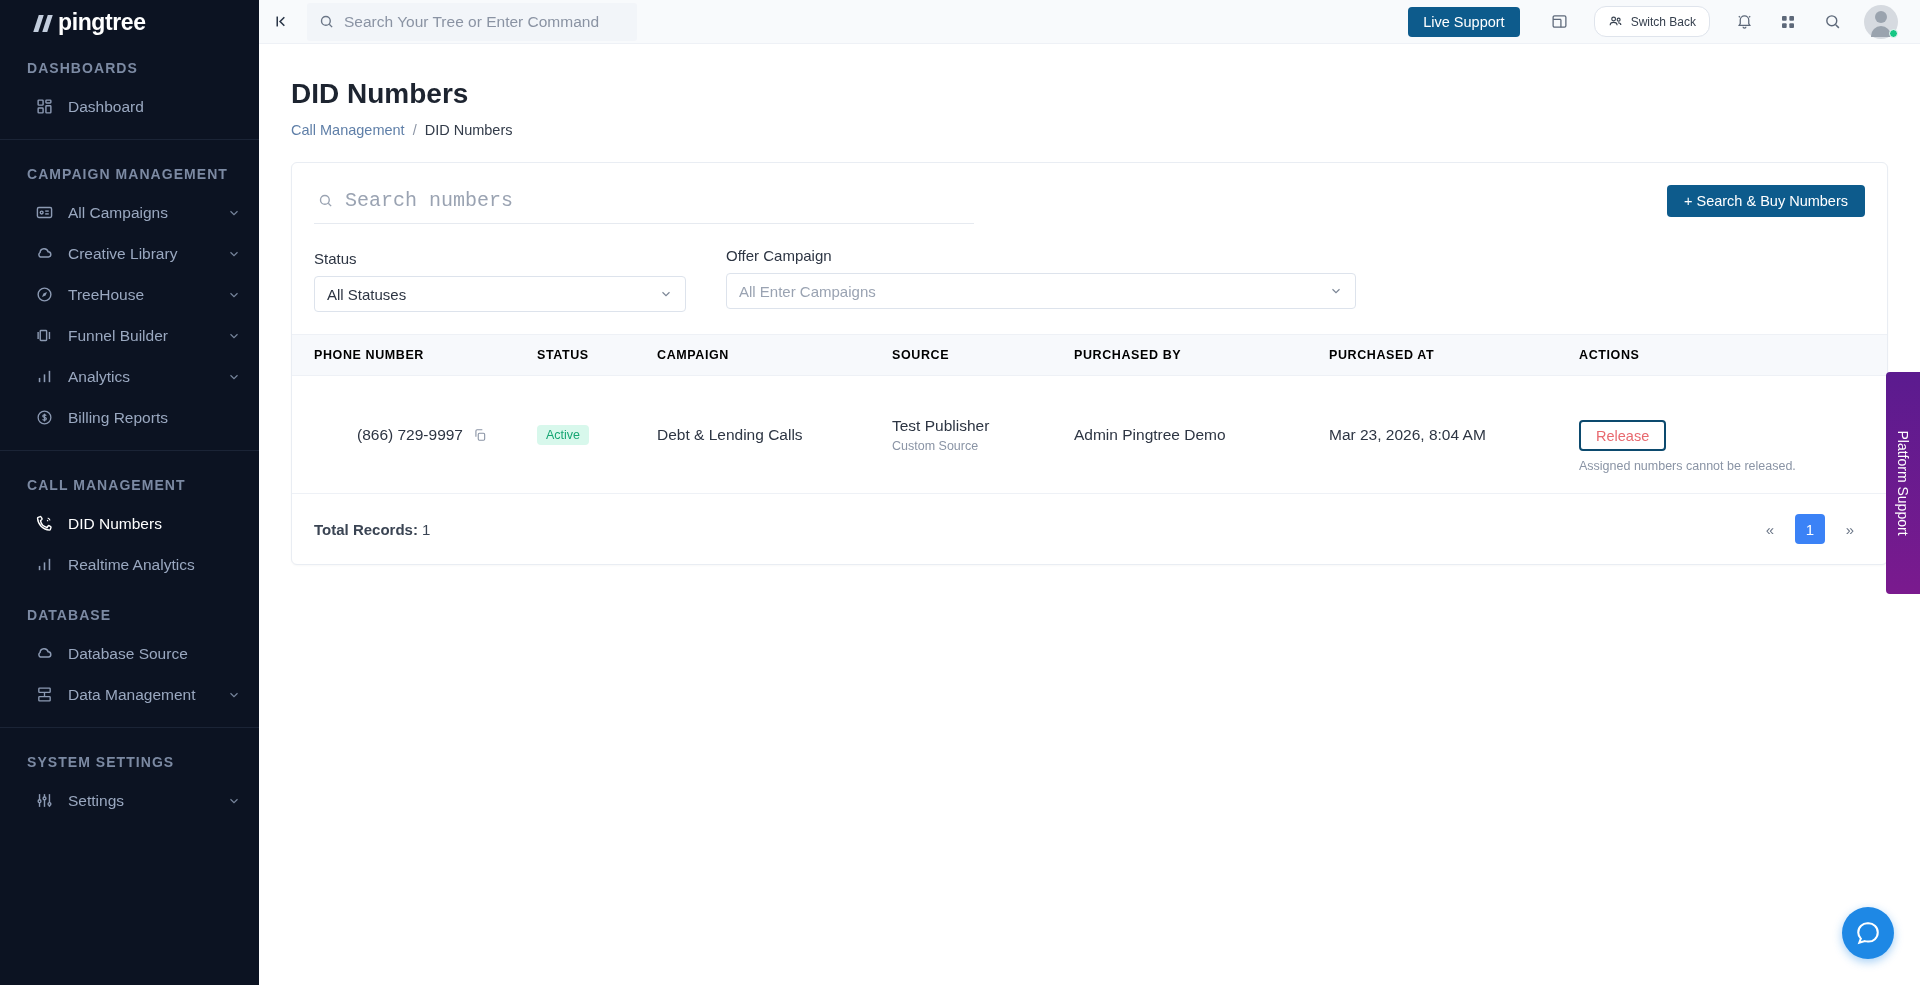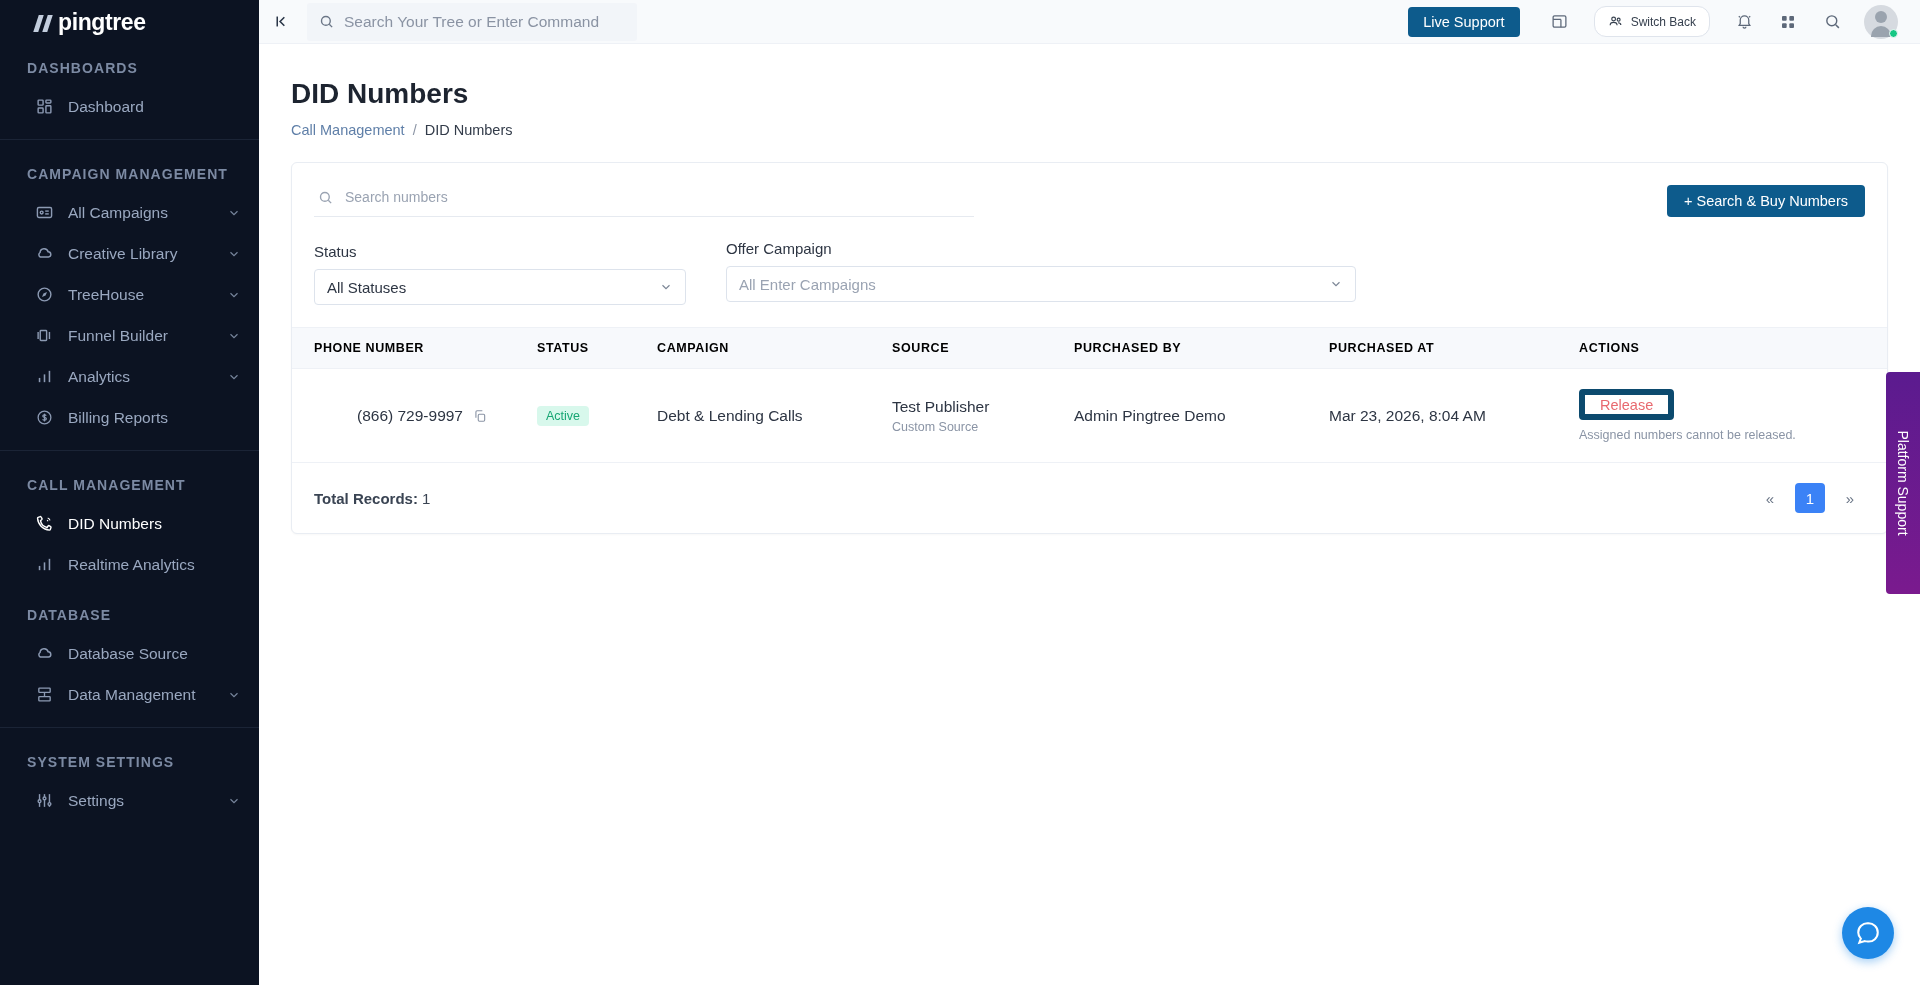--- a/index.html
+++ b/index.html
@@ -117,22 +117,22 @@
     box-shadow: 0 1px 2px rgba(16,24,40,0.03);
   }
   .card-top { padding: 22px 22px 0 22px; }
   .searchrow { display: flex; align-items: flex-start; justify-content: space-between; }
   .num-search {
     width: 660px; border-bottom: 1px solid #e6eaf0; display:flex; align-items:center;
     padding: 4px 2px 11px 4px;
   }
   .num-search .sico { color: #9aa3b2; display:flex; margin-right: 12px; }
   .num-search input {
-    border:none; outline:none; background:transparent; flex:1; font-size:14px;
-    color:#2b3648; font-family: Liberation Sans, sans-serif;
+    border:none; outline:none; background:transparent; flex:1; font-size:20px;
+    color:#2b3648; font-family: Liberation Mono, monospace;
   }
   .num-search input::placeholder { color: #9aa3b2; }
   .buy-btn {
     background: #0d5b8c; color:#fff; border:none; border-radius:4px;
     height: 32px; padding: 0 17px; font-size: 14.5px; cursor:pointer; font-family: inherit;
     display:flex; align-items:center; gap:7px; white-space: nowrap;
   }
   .filters { display:flex; gap: 40px; padding: 26px 22px 22px 22px; }
   .filter-field { display:flex; flex-direction: column; }
   .filter-field.status { width: 372px; }
@@ -157,22 +157,22 @@
   tbody td:first-child { padding-left: 22px; }
   .phone-cell { display:flex; align-items:center; gap:10px;margin-left:43px; }
   .copy-icon { color:#8a94a5; cursor:pointer; display:flex; }
   .badge-active {
     display:inline-block; background:#d8f8ec; color:#17a673; font-size:12.5px;
     padding: 3px 9px; border-radius: 4px; font-weight: 400;
   }
   .src-main { font-size:15.5px; color:#2d3543; }
   .src-sub { font-size: 12.5px; color:#8a94a5; margin-top: 4px; }
   .release-btn {
-    border: 6px solid #0c4a6e; color:#e8696f; background:#fff; border-radius:4px;
-    height: 31px; padding: 0 15px; font-size: 14.5px; cursor:pointer; font-family: inherit;
+    border: 2px solid #0c4a6e; color:#e8696f; background:#fff; border-radius:4px;
+    height: 31px; padding: 0 15px; font-size: 14.5px; cursor:pointer; font-family: inherit; margin-top: 24px;
   }
   .release-note { font-size: 12.5px; color:#8a94a5; margin-top: 8px; }
 
   .card-foot { display:flex; align-items:center; justify-content:space-between; padding: 20px 22px; }
   .total-records { font-size: 15px; color:#3a4453; }
   .total-records b { font-weight: 700; }
   .pager { display:flex; align-items:center; gap: 10px; }
   .pg {
     min-width: 30px; height: 30px; display:flex; align-items:center; justify-content:center;
     font-size: 15px; color:#6b7687; cursor:pointer; border-radius:4px; padding: 0 8px;

